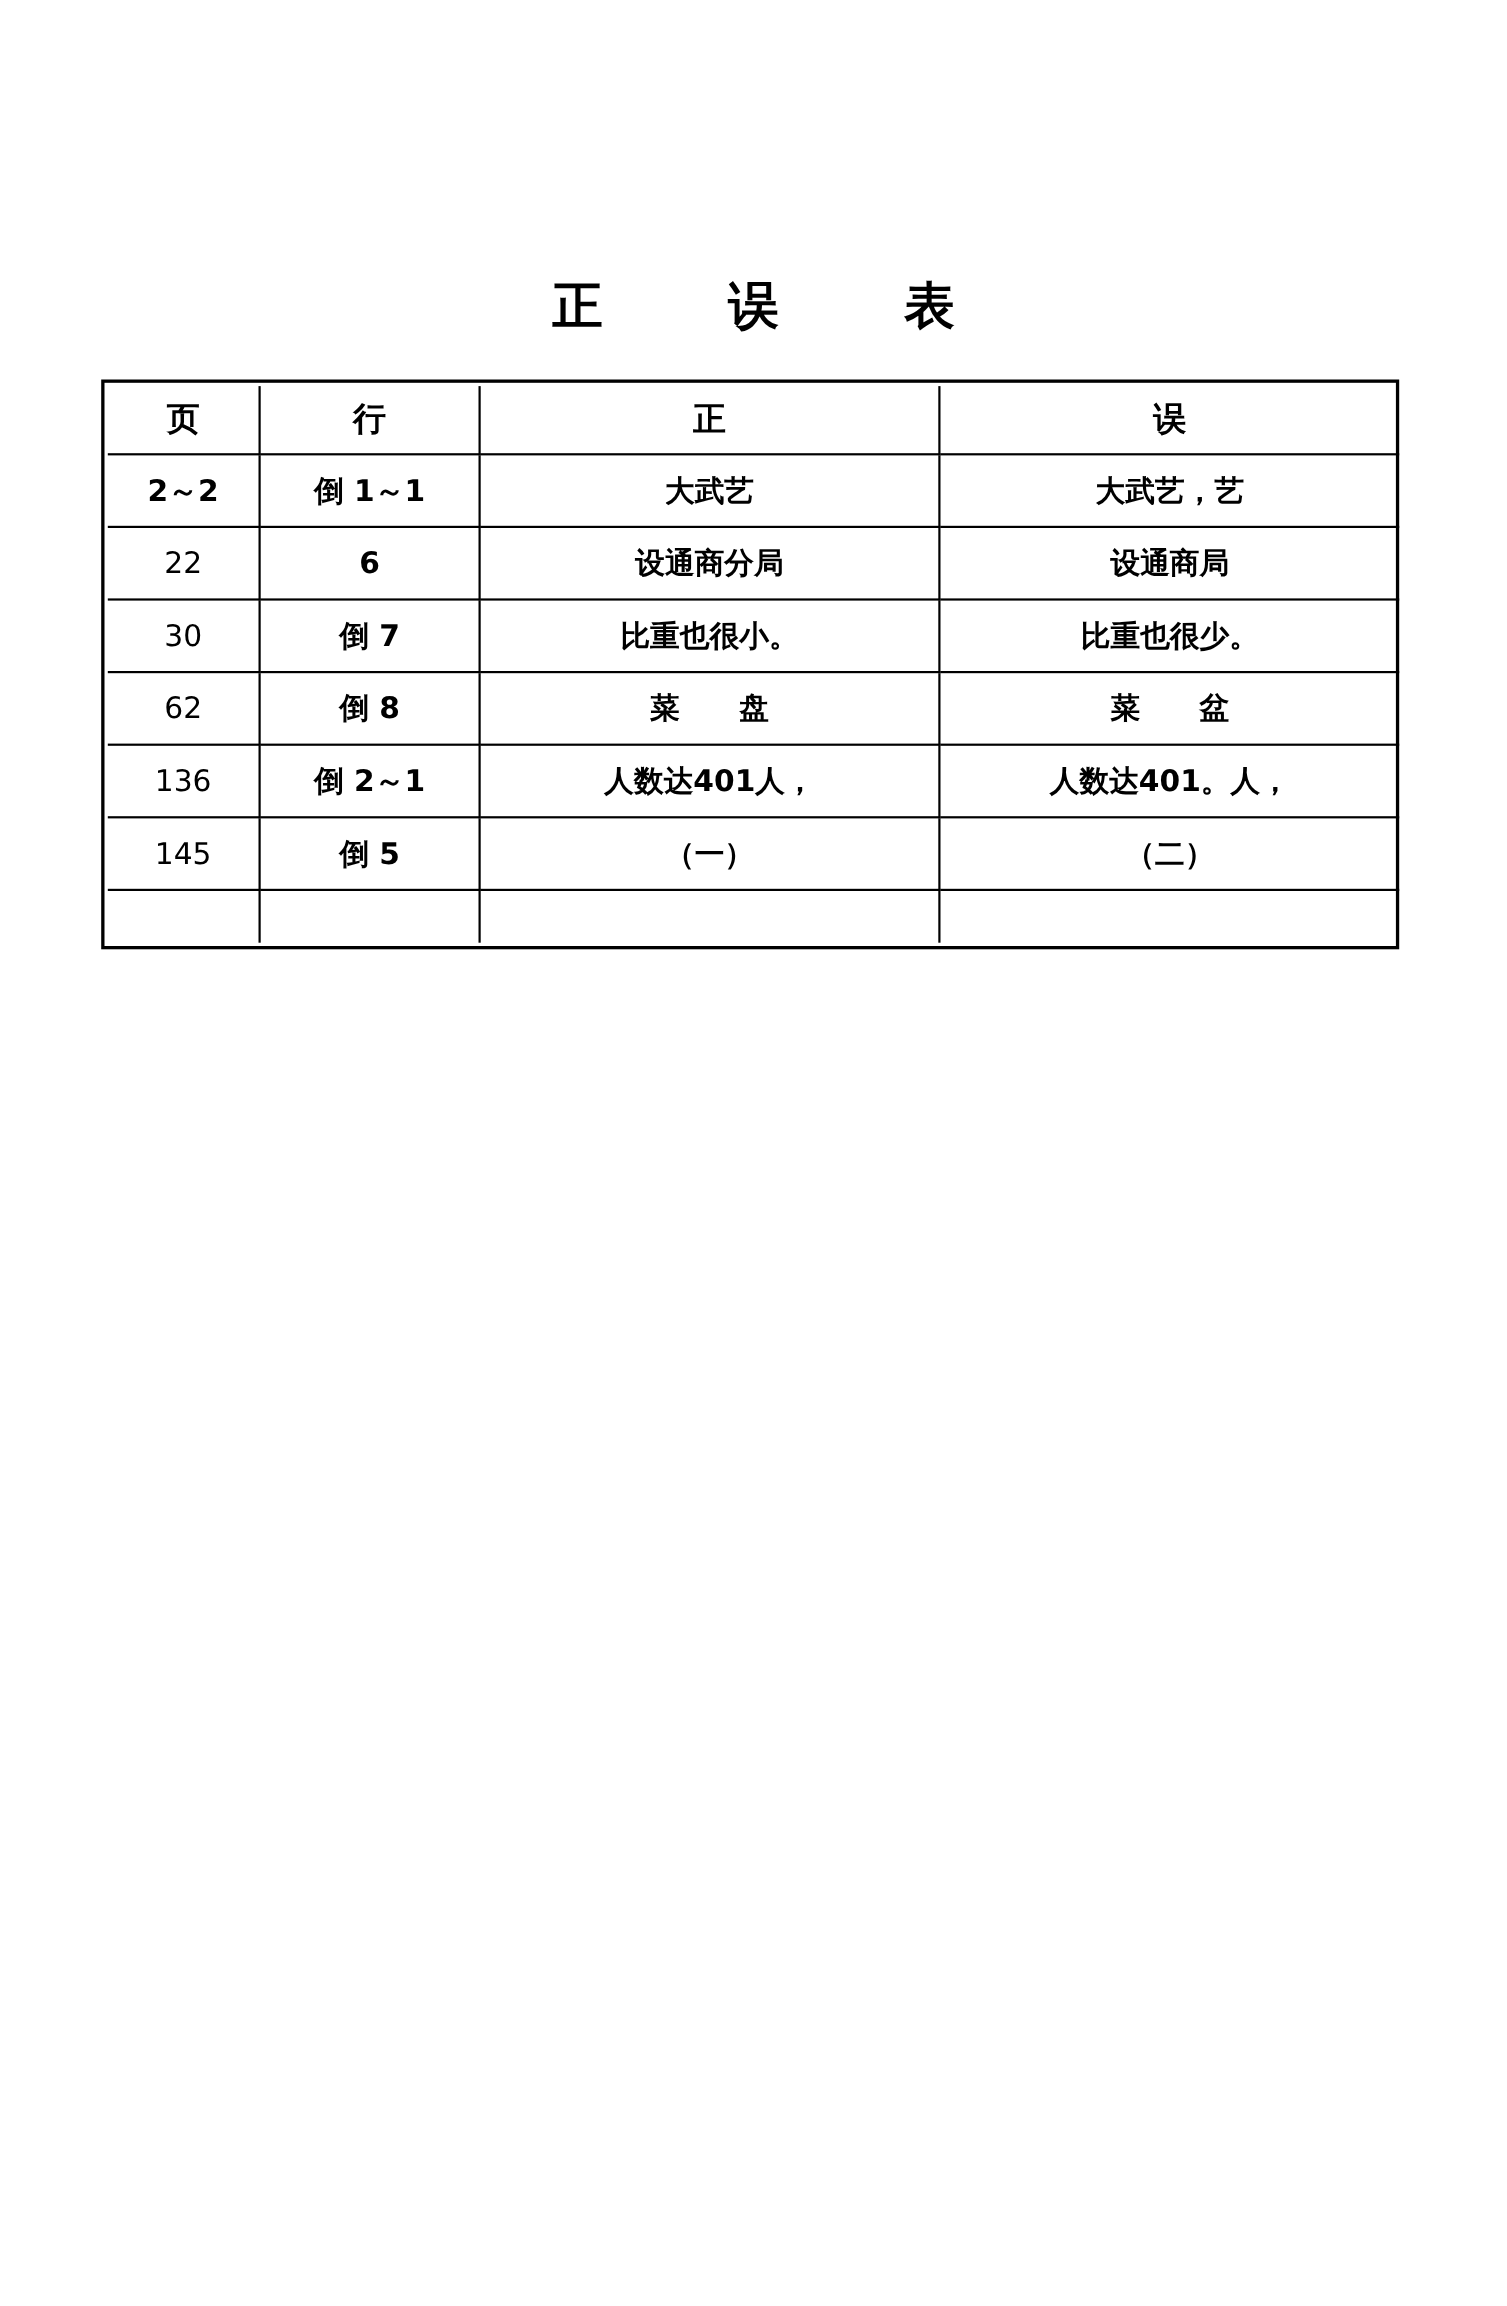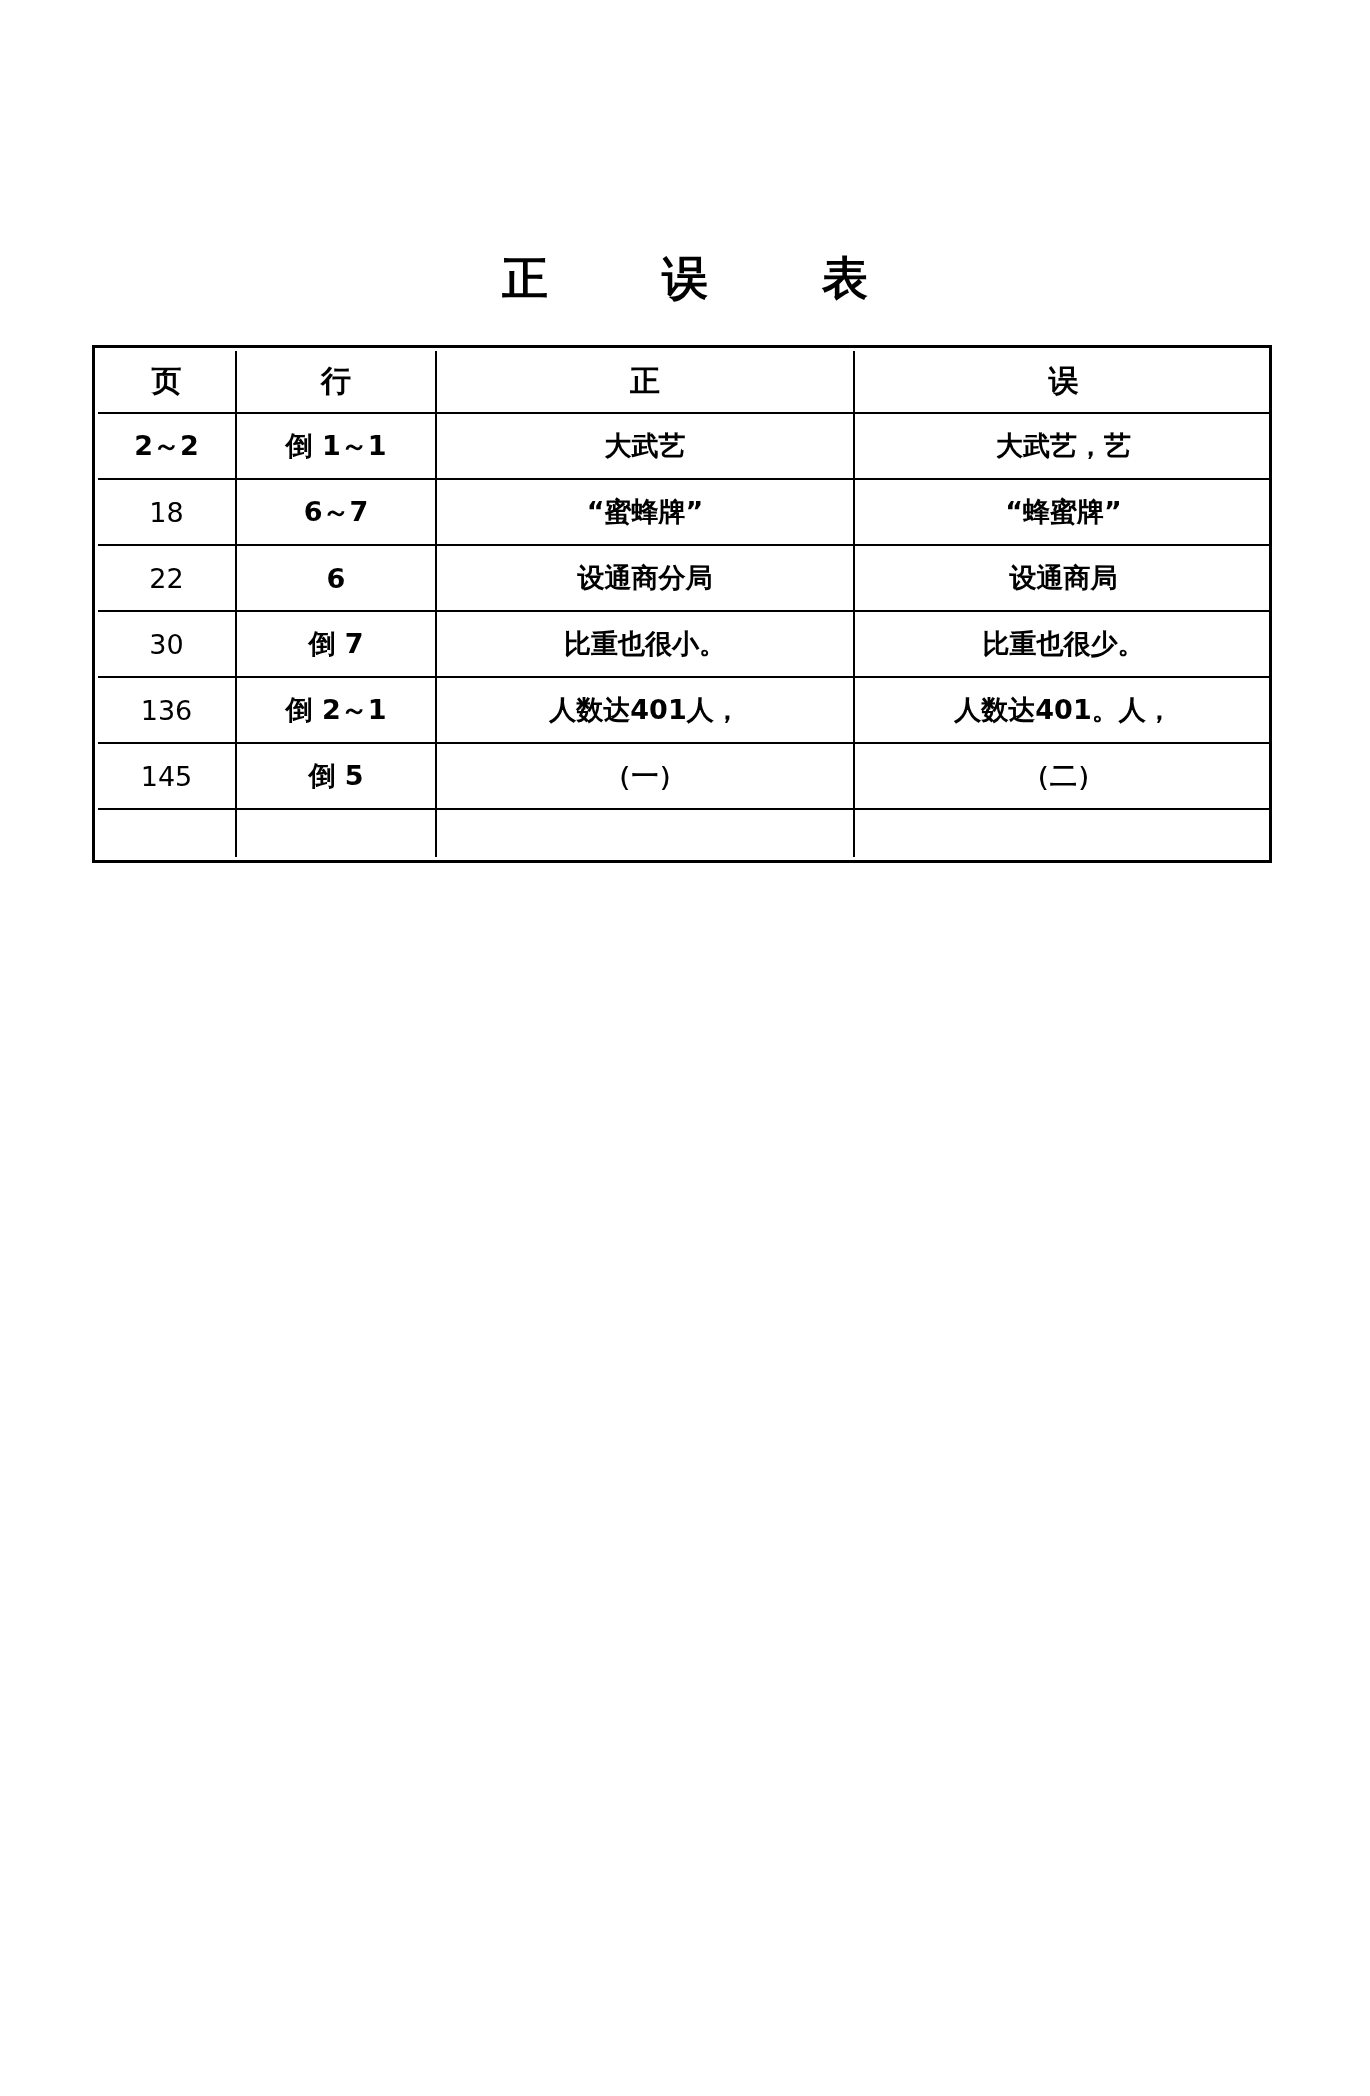--- a/index.html
+++ b/index.html
@@ -127,41 +127,41 @@
       </thead>
       <tbody>
 
         <tr>
           <td class="cell-strong">2～2</td>
           <td class="cell-strong">倒 1～1</td>
           <td class="cell-strong">大武艺</td>
           <td class="cell-strong">大武艺，艺</td>
         </tr>
 
-        <tr>
-          <td class="cell-num">18</td>
-          <td class="cell-strong">6～7</td>
-          <td class="cell-strong">“蜜蜂牌”</td>
-          <td class="cell-strong">“蜂蜜牌”</td>
-        </tr>
 
         <tr>
           <td class="cell-num">22</td>
           <td class="cell-strong">6</td>
           <td class="cell-strong">设通商分局</td>
           <td class="cell-strong">设通商局</td>
         </tr>
 
         <tr>
           <td class="cell-num">30</td>
           <td class="cell-strong">倒 7</td>
           <td class="cell-strong">比重也很小。</td>
           <td class="cell-strong">比重也很少。</td>
         </tr>
 
+        <tr>
+          <td class="cell-num">62</td>
+          <td class="cell-strong">倒 8</td>
+          <td class="cell-strong">菜　　盘</td>
+          <td class="cell-strong">菜　　盆</td>
+        </tr>
 
 
 
         <tr>
           <td class="cell-num">136</td>
           <td class="cell-strong">倒 2～1</td>
           <td class="cell-strong">人数达401人，</td>
           <td class="cell-strong">人数达401。人，</td>
         </tr>
 

